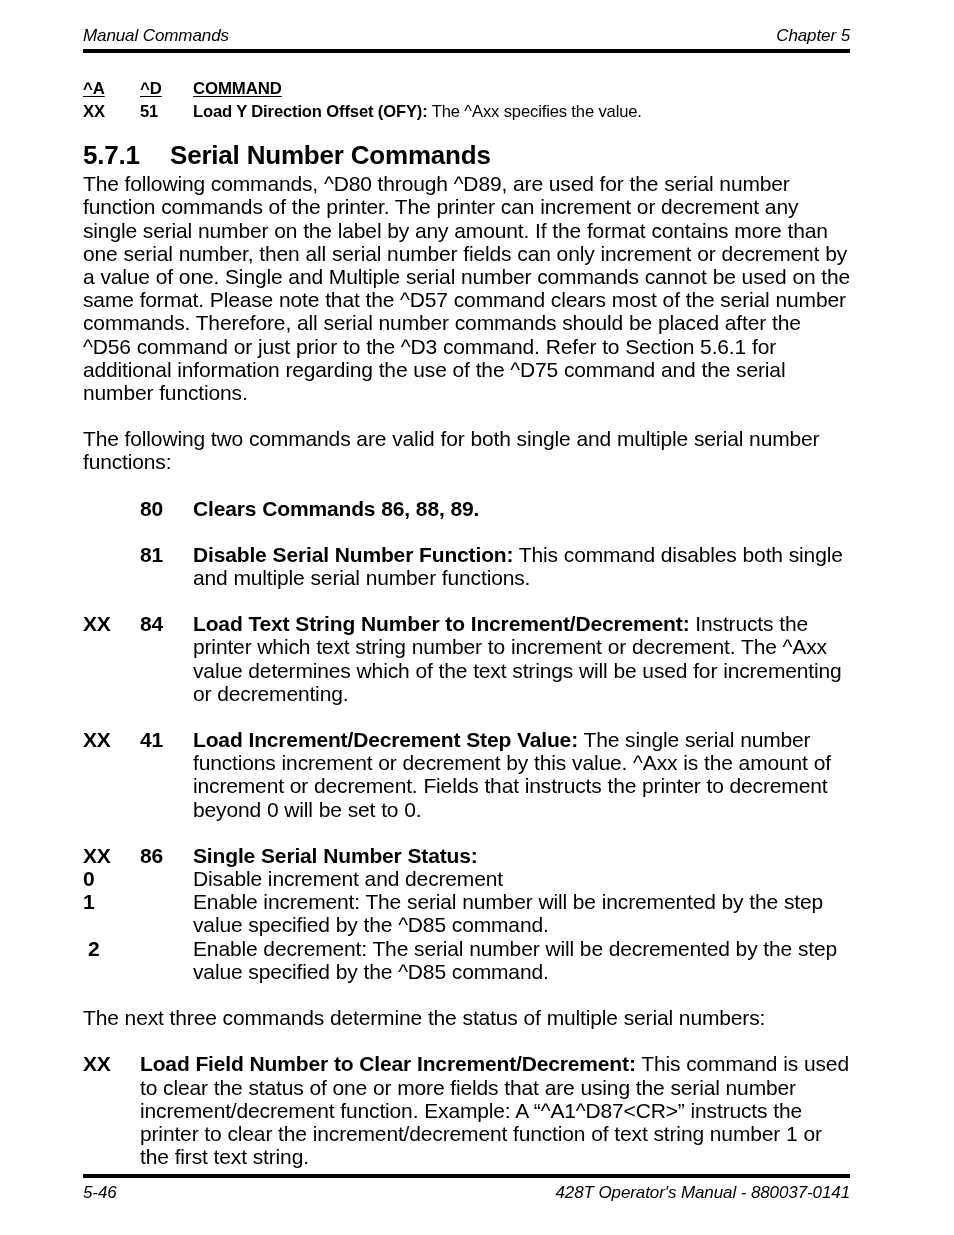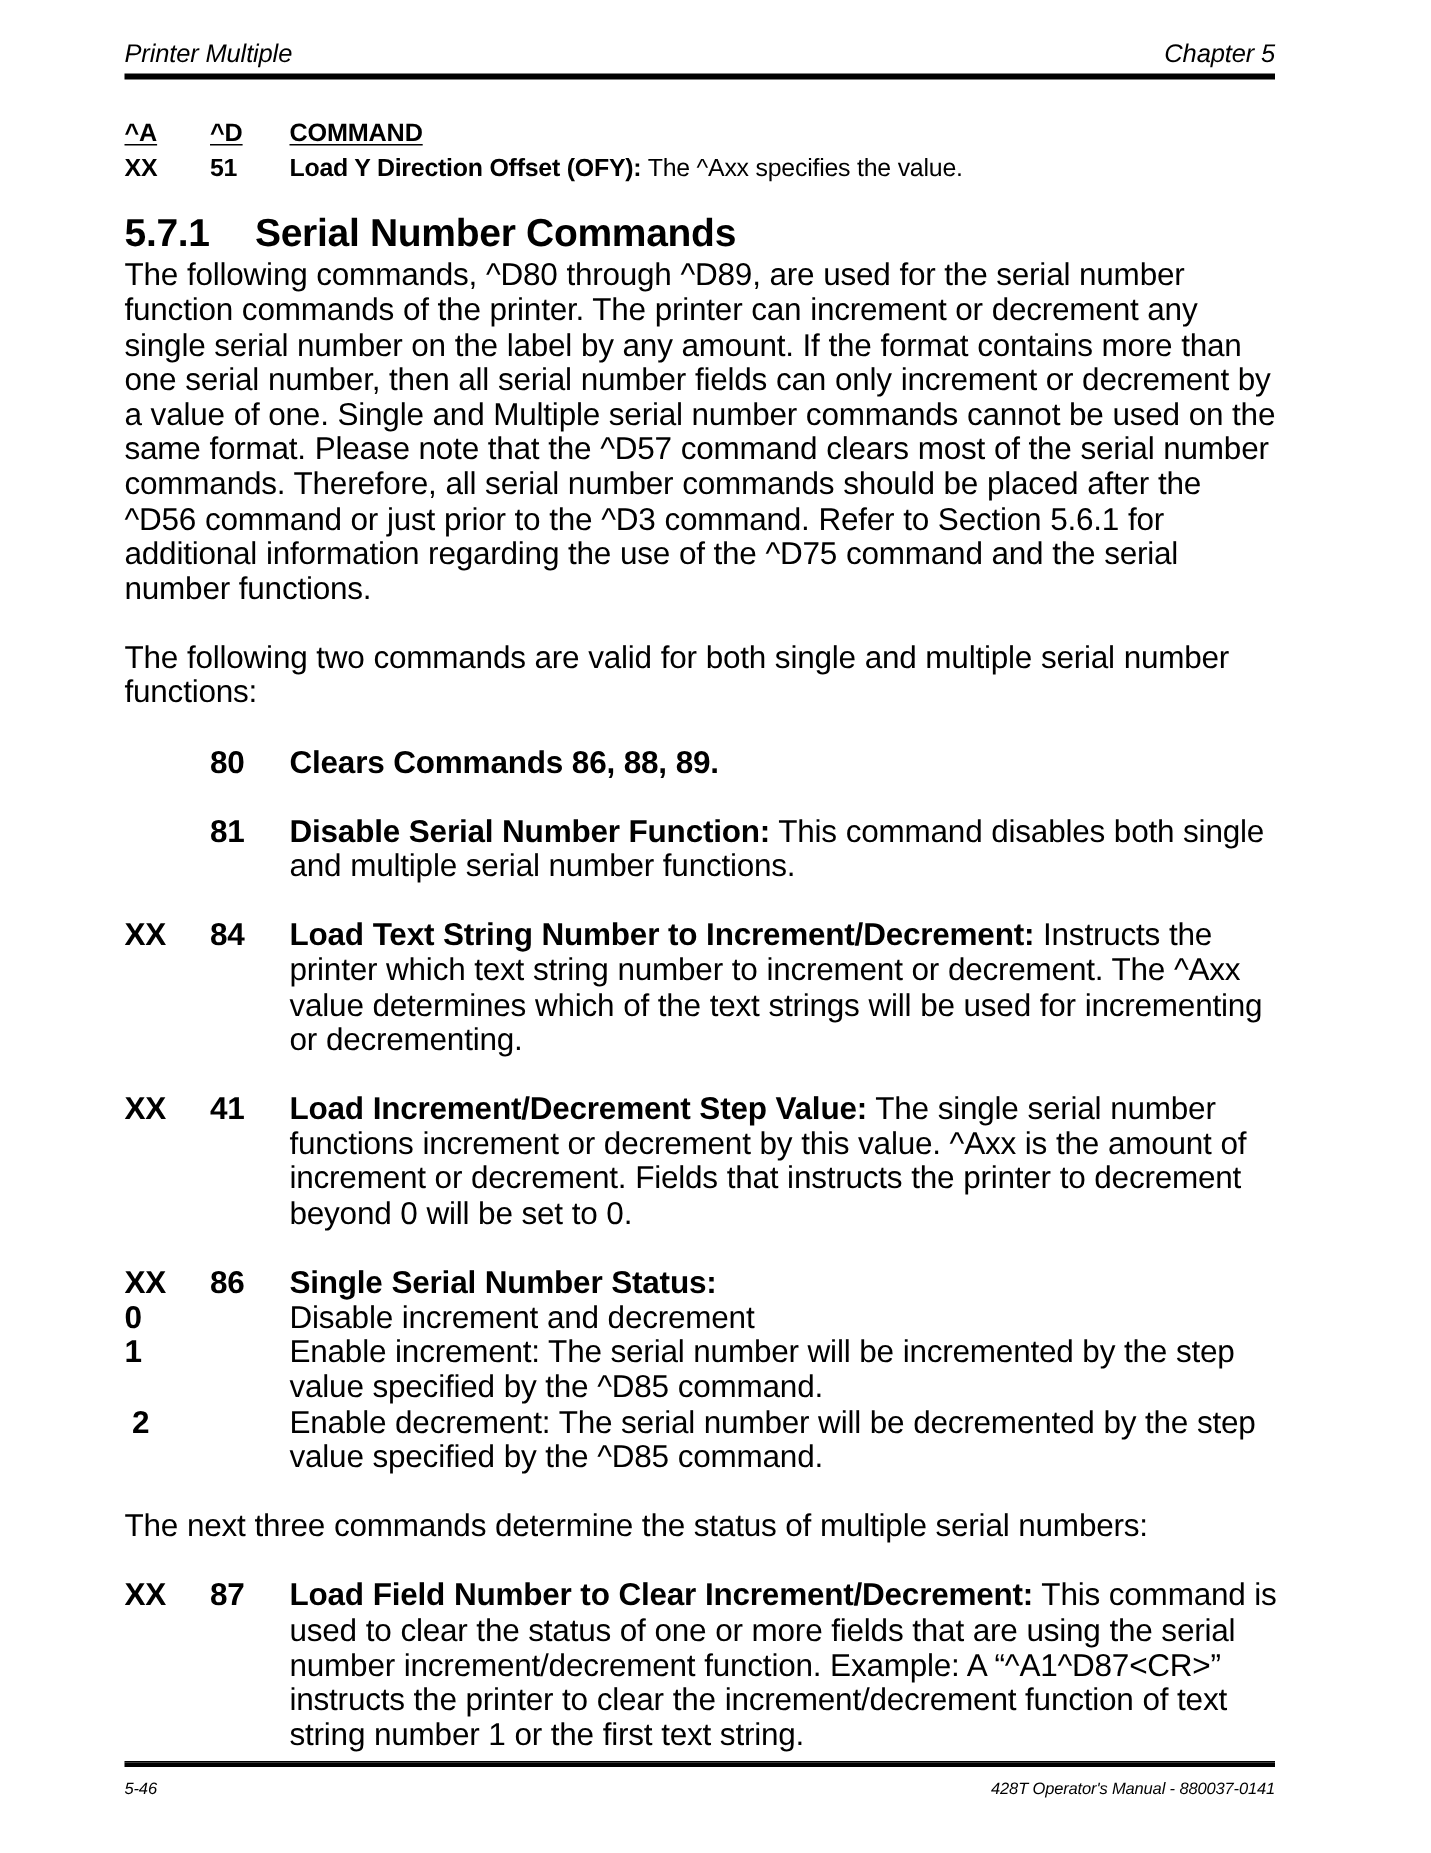--- a/index.html
+++ b/index.html
@@ -60,21 +60,21 @@
   }
   .page-footer {
     position: absolute;
     left: 83px;
     top: 1183px;
     width: 767px;
     display: flex;
     justify-content: space-between;
     align-items: flex-start;
     font-style: italic;
-    font-size: 11px;
+    font-size: 17px;
     line-height: 20px;
     letter-spacing: -0.1px;
   }
 
   
   .content {
     position: absolute;
     left: 83px;
     top: 78px;
     width: 770px;
@@ -177,21 +177,21 @@
   }
   .sub-row.indent .skey { padding-left: 5px; box-sizing: border-box; }
   .sub-row .stxt { flex: 1 1 auto; }
 </style>
 </head>
 <body>
 
 <div class="page">
 
   <div class="page-header">
-    <span>Printer Multiple</span>
+    <span>Manual Commands</span>
     <span>Chapter 5</span>
   </div>
   <div class="rule-header"></div>
 
   <div class="content">
 
     <div class="cmd-head">
       <span class="col-a">^A</span>
       <span class="col-d">^D</span>
       <span class="col-cmd"><span>COMMAND</span></span>
@@ -251,21 +251,20 @@
     </div>
     <div class="sub-row indent body-text">
       <span class="skey">2</span>
       <span class="stxt">Enable decrement:  The serial number will be decremented by the step value specified by the ^D85 command.</span>
     </div>
 
     <div class="body-text para gap-1">The next three commands determine the status of multiple serial numbers:</div>
 
     <div class="xitem body-text">
       <span class="xa">XX</span>
-      <span class="xd">87</span>
       <span class="txt"><span class="t">Load Field Number to Clear Increment/Decrement:</span><span> This command is used to clear the status of one or more fields that are using the serial number increment/decrement function.  Example: A “^A1^D87&lt;CR&gt;” instructs the printer to clear the increment/decrement function of text string number 1 or the first text string.</span></span>
     </div>
 
   </div>
 
   <div class="rule-footer"></div>
   <div class="page-footer">
     <span>5-46</span>
     <span>428T Operator's Manual - 880037-0141</span>
   </div>

